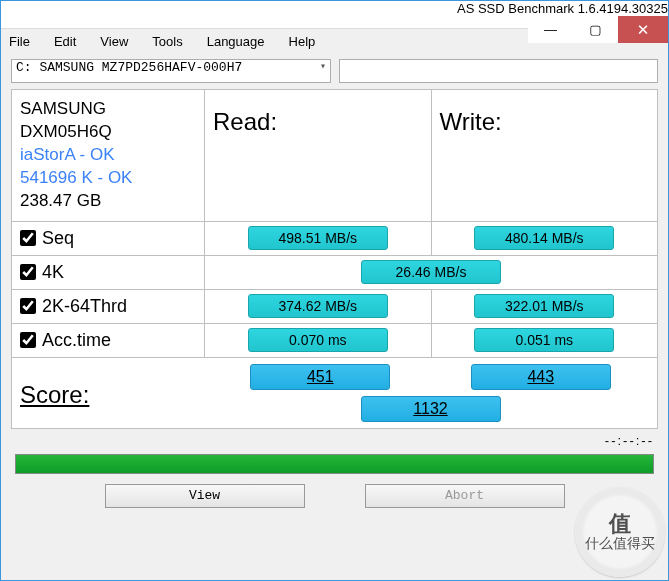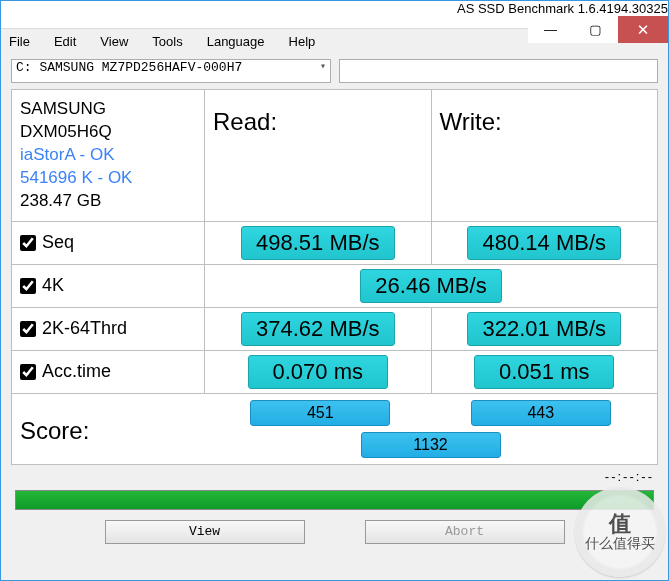--- a/index.html
+++ b/index.html
@@ -13,28 +13,28 @@
 .ctrl.max { color:#000; background:#fff; }
 .ctrl.close { background: #c75050; color: #fff; width: 50px; font-size:15px; }
 .menubar { height: 24px; display: flex; align-items: center; padding: 0 8px; font-size: 13px; background:#f0f0f0; }
 .menubar span { margin-right: 24px; }
 .selectrow { padding: 6px 10px; display: flex; gap: 8px; }
 .drive-select { width: 320px; height: 24px; border: 1px solid #abadb3; background: #fff; font-family: "Courier New", monospace; font-size: 13px; padding: 0 4px; display:flex; justify-content:space-between; }
 .drive-select .arrow { font-size:10px; color:#555; }
 .selectfield { flex:1; height:24px; border:1px solid #abadb3; background:#fff; }
 .panel { margin: 0 10px; border: 1px solid #bfbfbf; background: #fff; }
 .gridrow { display: flex; border-bottom: 1px solid #bfbfbf; }
-.gridrow:last-child { border-bottom: none; }
+.gridrow:last-child { border-bottom: none; text-decoration: underline; }
 .col-label { width: 192px; padding: 6px 8px; font-size: 18px; display:flex; align-items:center; }
 .col-head { flex:1; padding: 18px 8px; font-size: 24px; border-left: 1px solid #bfbfbf; }
 .info { font-size: 17px; line-height: 1.35; padding: 8px; }
 .info .ok { color: #3b82f6; }
 .chk { width:16px; height:16px; margin-right:6px; accent-color:#000; }
 .col-val { flex:1; display:flex; align-items:center; justify-content:center; padding:4px; border-left:1px solid #bfbfbf; }
-.badge { background: linear-gradient(#2fd6df,#20c5ce); border:1px solid #1aa5ad; border-radius:3px; padding: 3px 14px; font-size: 22px; color:#000; min-width:140px; text-align:center; }
+.badge { background: linear-gradient(#2fd6df,#20c5ce); border:1px solid #1aa5ad; border-radius:3px; padding: 3px 14px; font-size: 14px; color:#000; min-width:140px; text-align:center; }
 .badge-blue { background: linear-gradient(#3dc1ef,#22aee4); border:1px solid #1a8fc0; border-radius:3px; padding: 3px 24px; font-size: 16px; color:#000; min-width:140px; text-align:center; }
 .scorerow .col-label { font-size: 24px; padding-top:10px; }
 .scorebody { flex:1; display:flex; flex-direction:column; align-items:center; gap:6px; padding:6px; }
 .scoretop { display:flex; width:100%; }
 .scoretop > div { flex:1; display:flex; justify-content:center; }
 .statusrow { display:flex; justify-content:flex-end; padding:4px 14px; font-size:13px; color:#000; letter-spacing:2px; }
 .progress { margin: 2px 14px 8px; height: 20px; background: linear-gradient(#25b63a,#0d9c28); border:1px solid #888; }
 .buttons { display:flex; justify-content:center; gap:60px; padding: 2px 0 8px; }
 .btn { width: 200px; height: 24px; background: linear-gradient(#f8f8f8,#e4e4e4); border:1px solid #999; font-size:13px; font-family:"Courier New",monospace; display:flex; align-items:center; justify-content:center; }
 .btn.abort { color:#999; }

